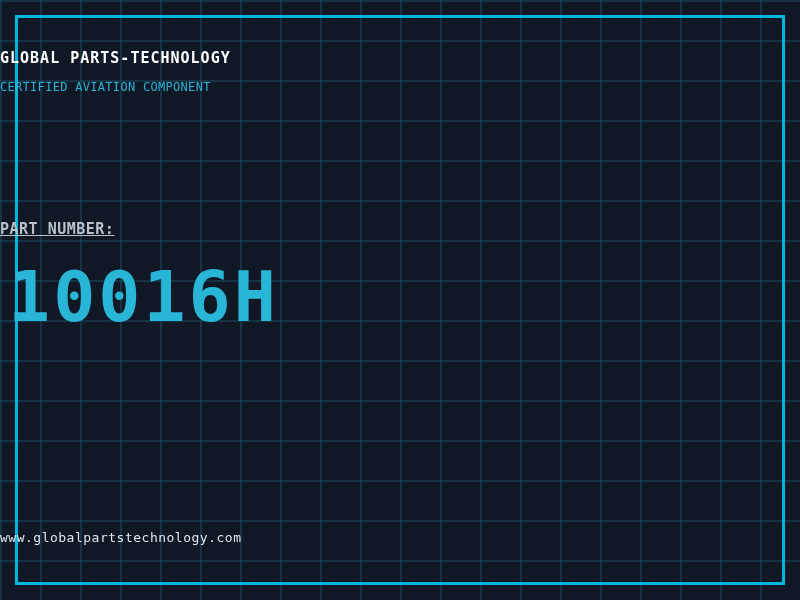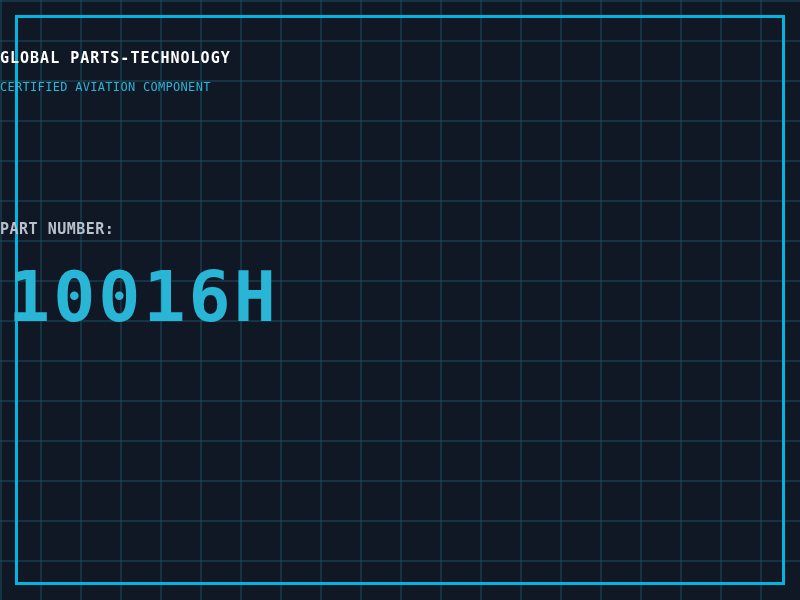--- a/index.html
+++ b/index.html
@@ -51,20 +51,21 @@
     font-size: 12px;
     letter-spacing: 0.3px;
     color: #2cb3d5;
   }
   .part-label {
     top: 220px;
     font-size: 15px;
     font-weight: bold;
     letter-spacing: 0.5px;
     color: #b8c2cb;
+    text-decoration: underline;
   }
   .part-number {
     top: 262px;
     font-size: 70px;
     font-weight: bold;
     letter-spacing: 3px;
     color: #29b6d6;
     line-height: 1.0;
     margin-left: 8px;
   }
@@ -82,13 +83,14 @@
   <div class="frame"></div>
 
   <div class="txt title">GLOBAL PARTS-TECHNOLOGY</div>
 
   <div class="txt subtitle">CERTIFIED AVIATION COMPONENT</div>
 
   <div class="txt part-label">PART NUMBER:</div>
 
   <div class="txt part-number">10016H</div>
 
+  <div class="txt website">www.globalpartstechnology.com</div>
 </div>
 
 </body></html>

